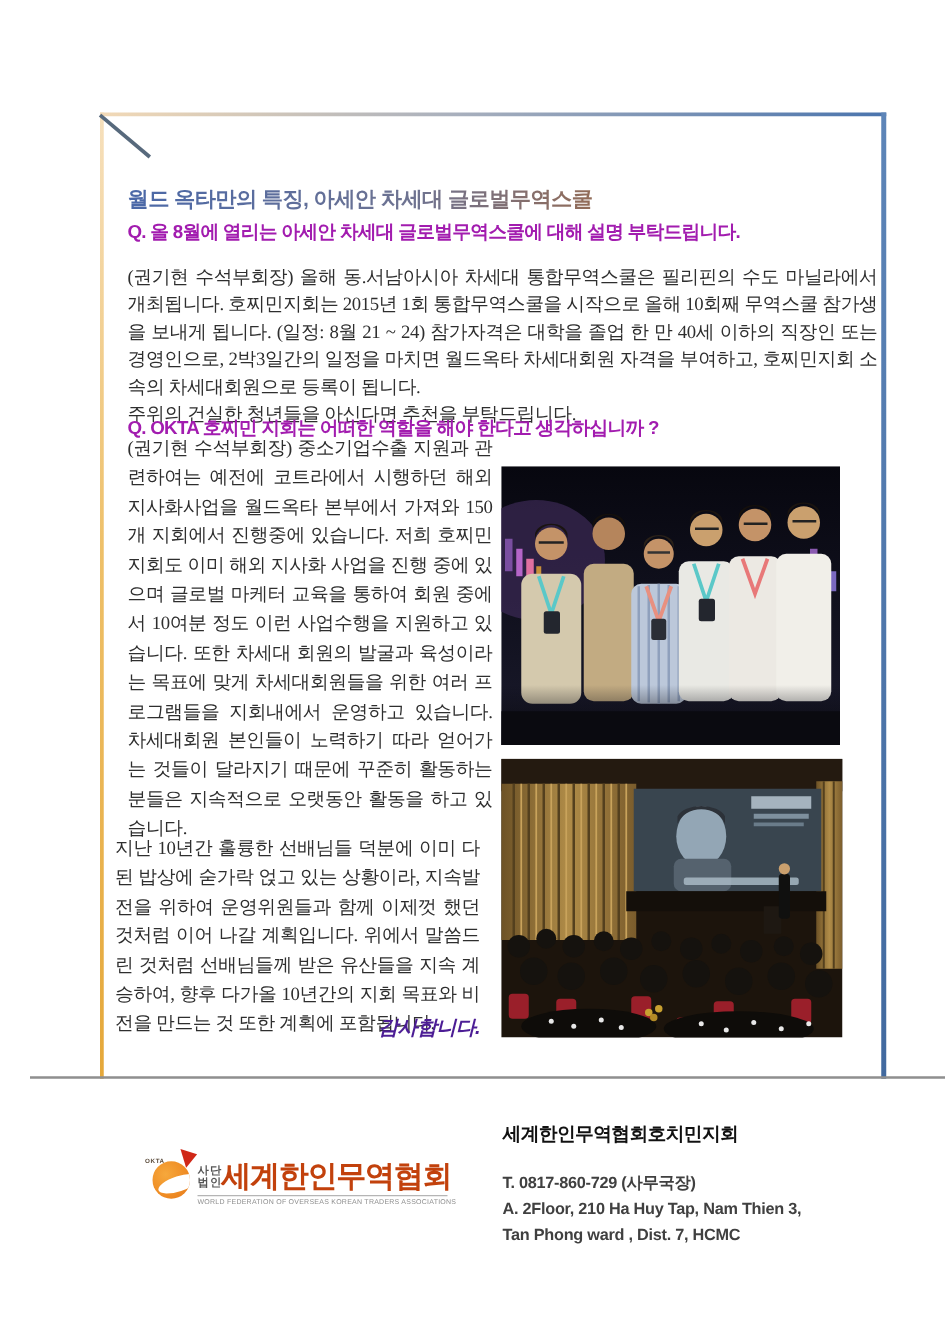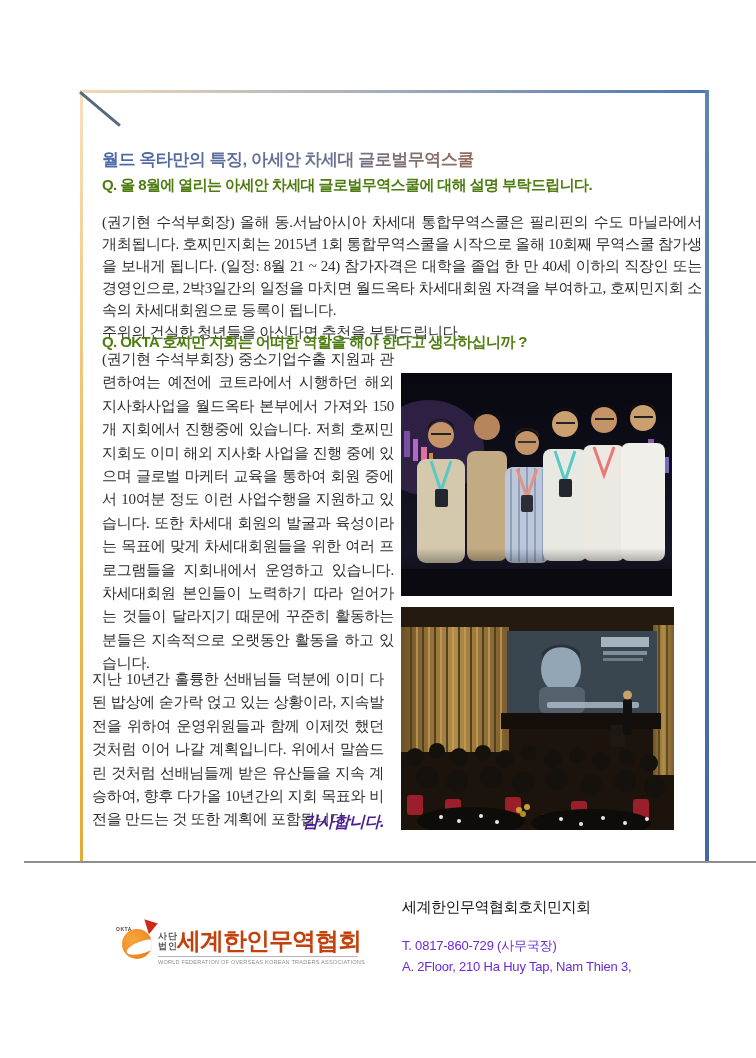--- a/index.html
+++ b/index.html
@@ -15,21 +15,21 @@
   .frame-diagonal{position:absolute;left:57px;top:91px;width:52px;height:3px;
     background:#57697c;transform:rotate(40deg);transform-origin:0 0;}
   .footer-divider{position:absolute;left:0;top:861px;width:756px;height:2px;background:#8f8f8f;}
 
   .article-title{position:absolute;left:78px;top:137px;width:580px;
     font-size:17px;font-weight:bold;letter-spacing:-0.5px;color:#8a5a40;}
   @supports ((-webkit-background-clip:text) or (background-clip:text)){
     .article-title{background:linear-gradient(90deg,#4a68a8 0%,#6f7390 40%,#9a6a4a 70%,#b5622d 100%);
       -webkit-background-clip:text;background-clip:text;color:transparent;}
   }
-  .question{position:absolute;font-size:15px;font-weight:bold;color:#4d7c0f;letter-spacing:-0.6px;}
+  .question{position:absolute;font-size:15px;font-weight:bold;color:#a21caf;letter-spacing:-0.6px;}
   .q1{left:78px;top:176px;width:600px;}
   .q2{left:78px;top:333px;width:600px;}
   .q3{left:78px;top:631px;width:300px;}
   .para{position:absolute;font-family:"Liberation Serif","DejaVu Serif",serif;
     font-size:15px;line-height:22px;color:#2e2e2e;text-align:justify;white-space:pre-line;
     letter-spacing:-0.3px;}
   .para1{left:78px;top:211px;width:600px;}
   .para2{left:78px;top:348px;width:292px;line-height:23.4px;}
   .para3{left:68px;top:668px;width:292px;line-height:23.4px;}
   .closing{position:absolute;left:78px;top:812px;width:282px;text-align:right;
@@ -47,22 +47,22 @@
   .logo-swoosh{position:absolute;left:4px;top:12px;width:34px;height:12px;border-radius:50%;
     background:#ffffff;transform:rotate(-18deg);}
   .logo-flag{position:absolute;left:28px;top:1px;width:0;height:0;
     border-left:9px solid transparent;border-right:5px solid transparent;border-top:13px solid #d02818;
     transform:rotate(18deg);}
   .logo-incorp{position:absolute;left:44px;top:11px;font-size:9px;line-height:10px;font-weight:bold;color:#555;letter-spacing:1px;}
   .logo-kr{position:absolute;left:63px;top:5px;font-size:24px;font-weight:bold;color:#c2410c;letter-spacing:-1px;}
   .logo-en{position:absolute;left:44px;top:36px;width:200px;font-size:5.6px;color:#8f8f8f;
     letter-spacing:0.2px;border-top:1px solid #b5b5b5;padding-top:2px;white-space:nowrap;}
   .branch-block{position:absolute;left:378px;top:898px;width:300px;}
-  .branch-name{font-size:15px;font-weight:normal;color:#111;letter-spacing:-0.5px;margin:0 0 18px 0;}
-  .branch-line{font-size:13px;color:#6d28d9;line-height:21px;margin:0;letter-spacing:-0.2px;}
+  .branch-name{font-size:15px;font-weight:bold;color:#111;letter-spacing:-0.5px;margin:0 0 18px 0;}
+  .branch-line{font-size:13px;color:#404040;line-height:21px;margin:0;letter-spacing:-0.2px;font-weight:bold;}
 </style>
 </head>
 <body>
 
 <div class="page">
 
   <div class="frame-left"></div>
   <div class="frame-top"></div>
   <div class="frame-right"></div>
   <div class="frame-diagonal"></div>
@@ -249,15 +249,16 @@
       <span>법인</span>
     </span>
     <span class="logo-kr">세계한인무역협회</span>
     <span class="logo-en">WORLD FEDERATION OF OVERSEAS KOREAN TRADERS ASSOCIATIONS</span>
   </div>
 
   <div class="branch-block">
     <p class="branch-name">세계한인무역협회호치민지회</p>
     <p class="branch-line">T. 0817-860-729 (사무국장)</p>
     <p class="branch-line">A. 2Floor, 210 Ha Huy Tap, Nam Thien 3,</p>
+    <p class="branch-line">Tan Phong ward , Dist. 7, HCMC</p>
   </div>
 
 </div>
 
 </body></html>

